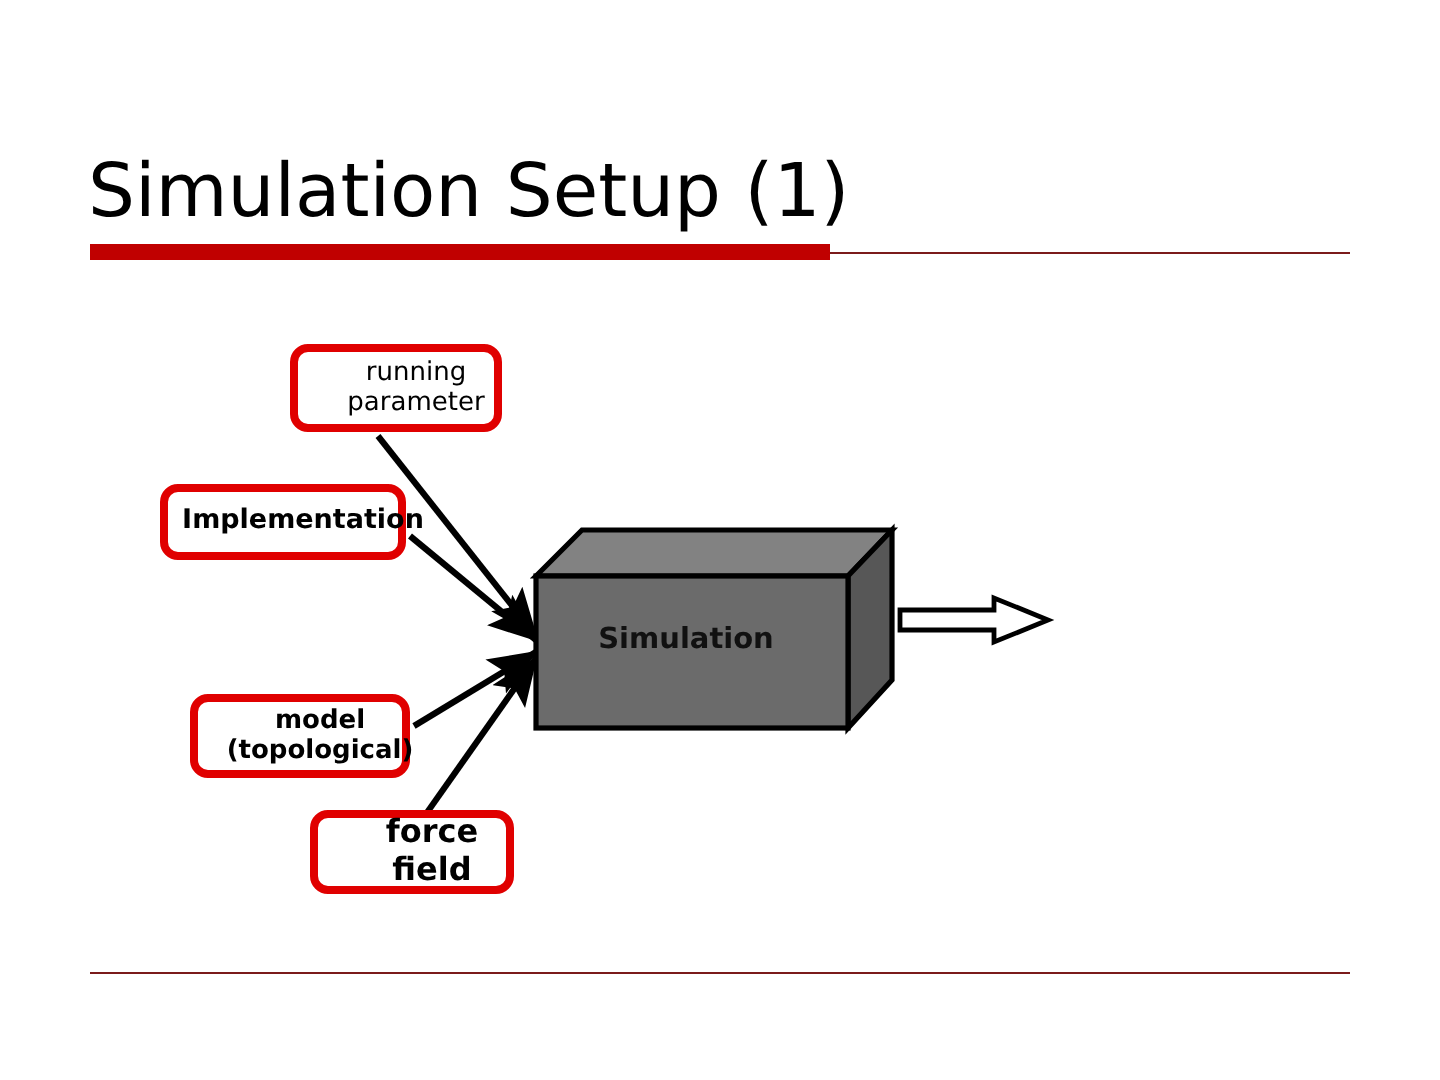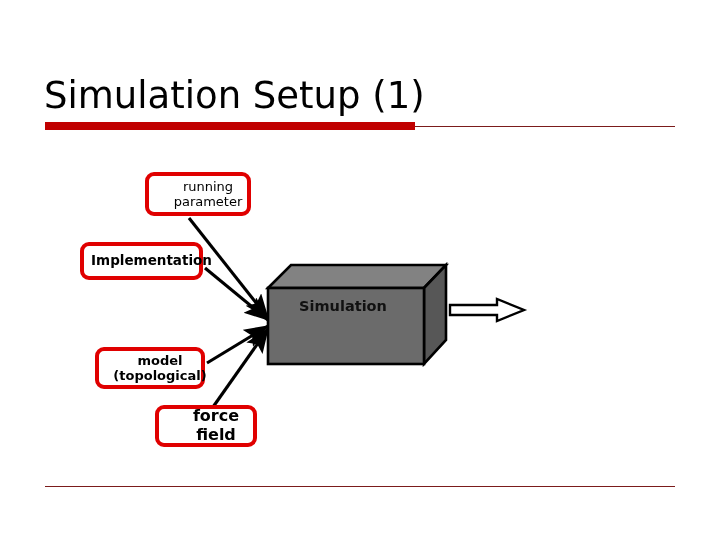--- a/index.html
+++ b/index.html
@@ -116,21 +116,21 @@
     top: 297px;
     width: 130px;
     text-align: center;
     font-size: 14.5px;
     font-weight: bold;
     color: #111111;
     line-height: 1.35;
     z-index: 6;
     pointer-events: none;
   }
-  #sim-package-label .bl { display: block; }
+  #sim-package-label .bl { display: block; margin-top: 14px; }
 
   
   #arrows {
     position: absolute;
     left: 0; top: 0;
     width: 720px; height: 540px;
     z-index: 3;
   }
 </style>
 </head>

